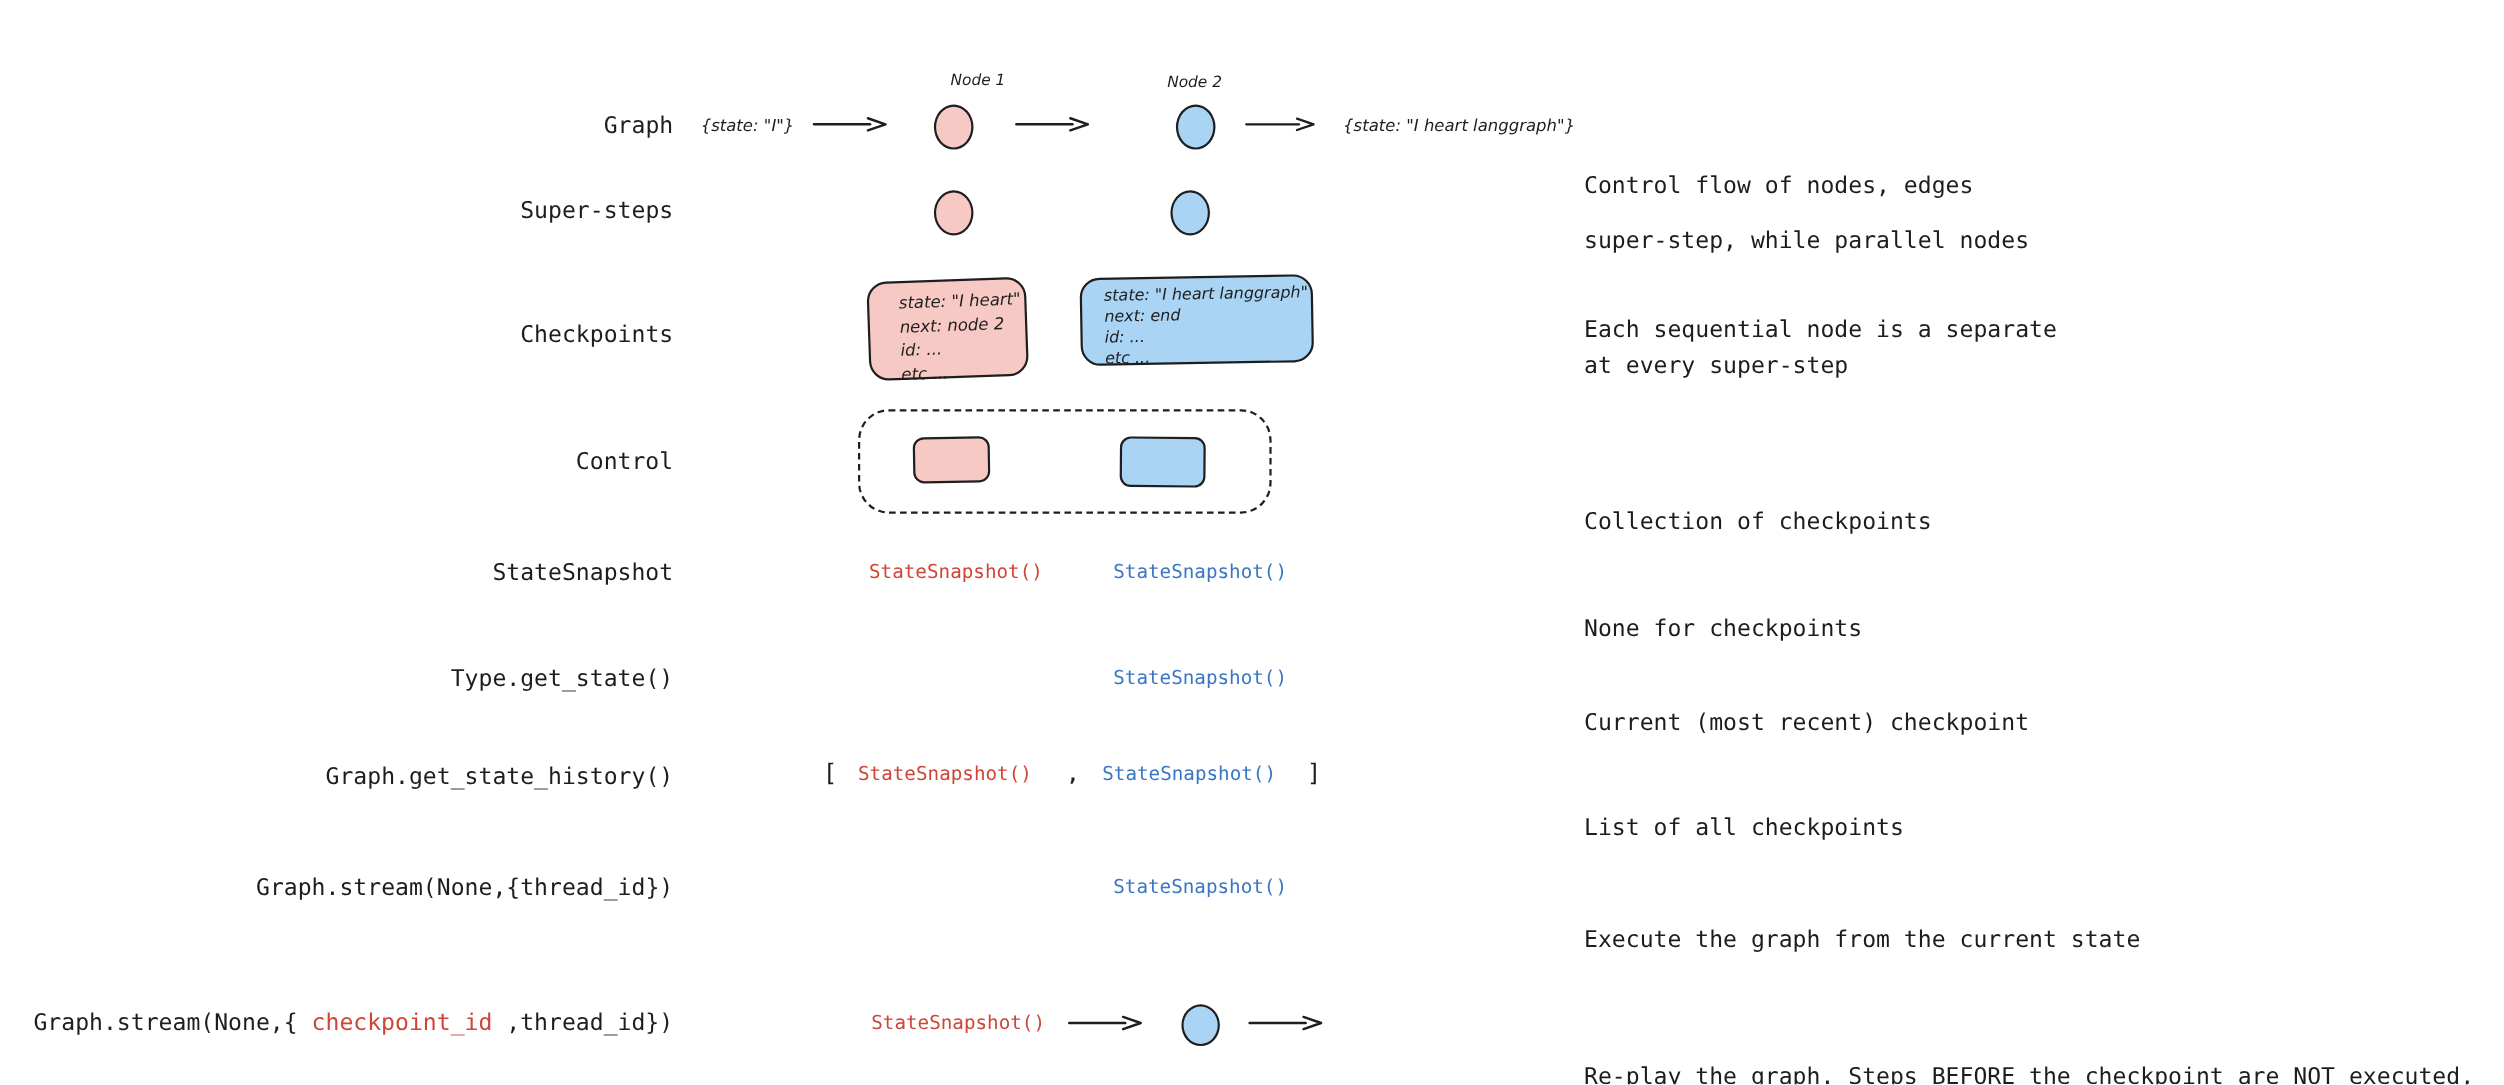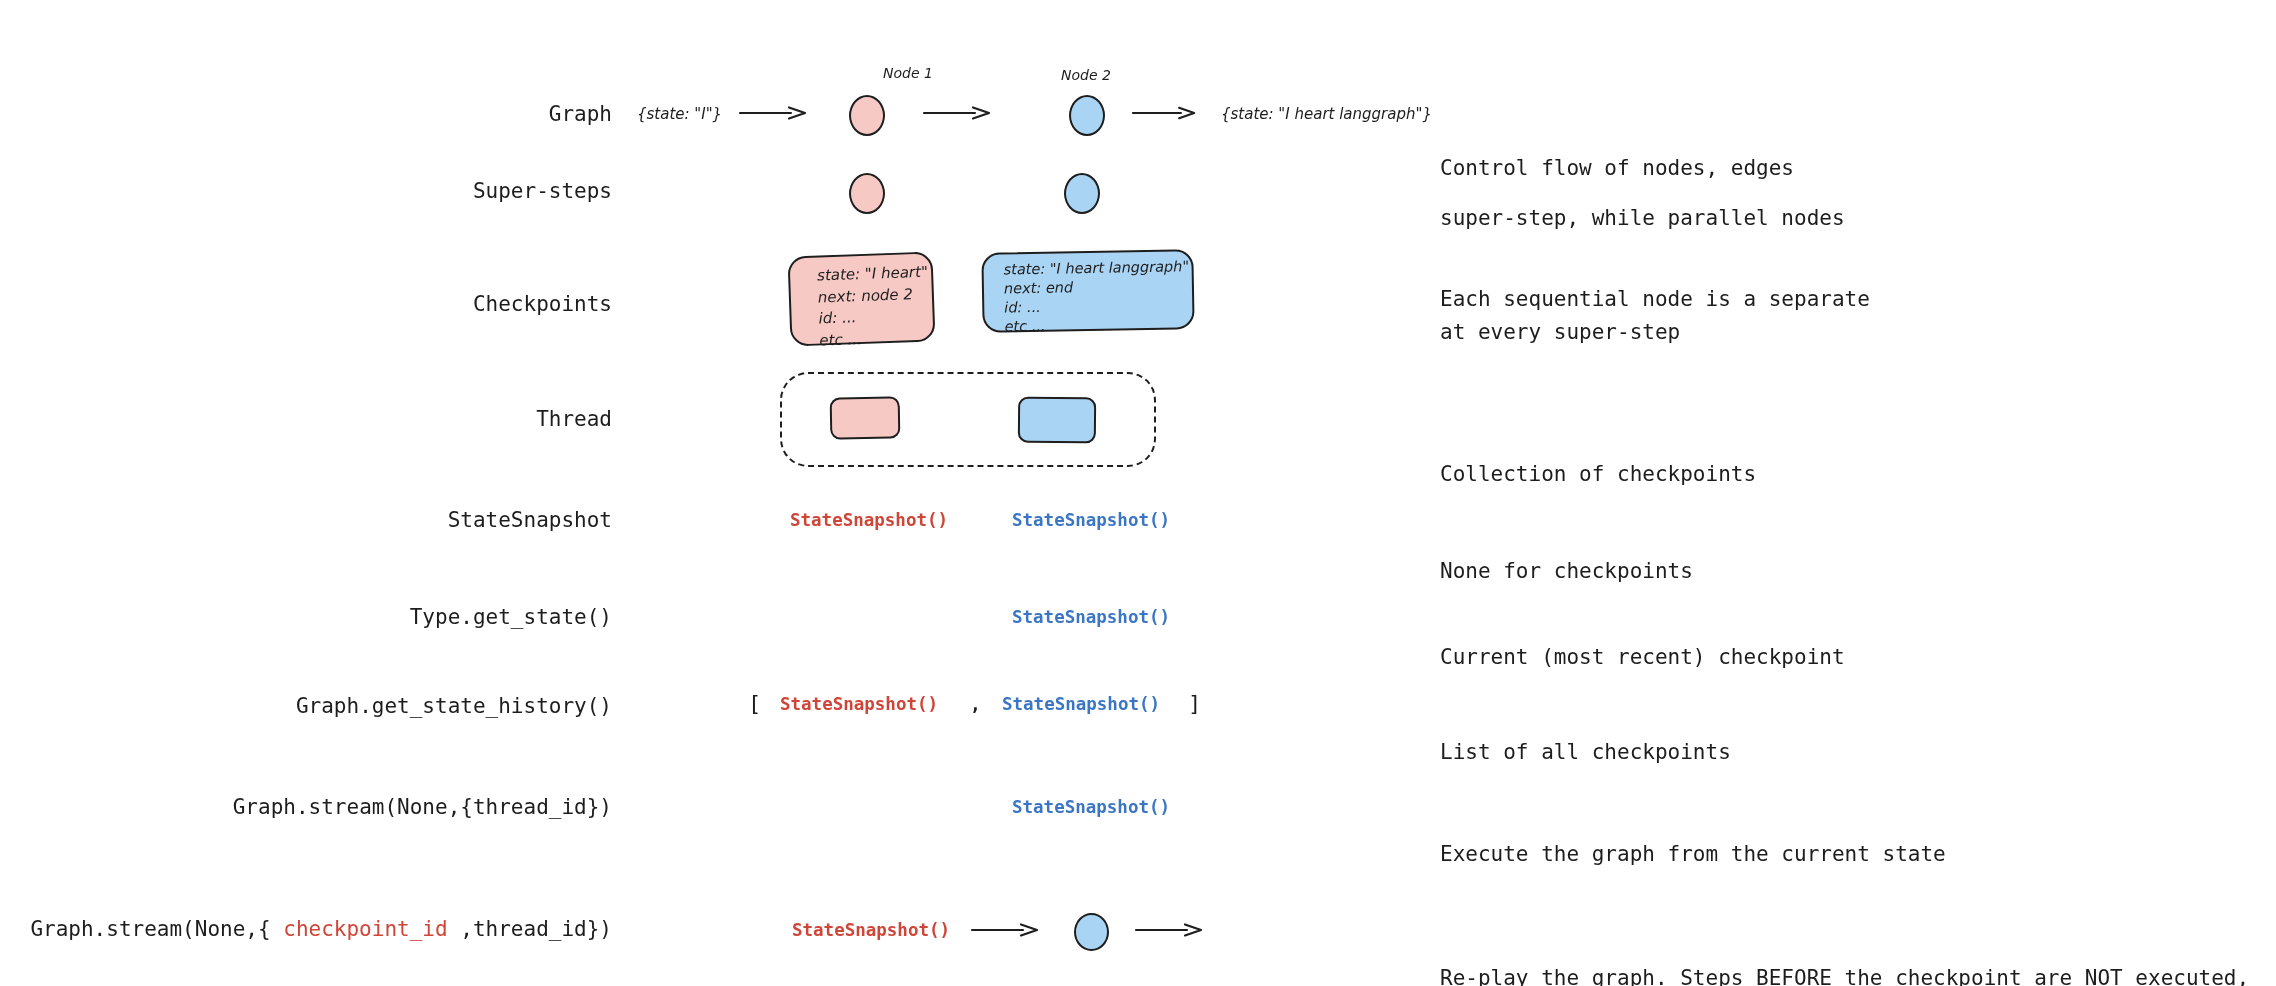--- a/index.html
+++ b/index.html
@@ -81,21 +81,21 @@
   .mini-rect{
     position:absolute;
     border:2.5px solid #1e1e1e;
     border-radius:10px;
     box-sizing:border-box;
   }
   
   .token{
     position:absolute;
     font-size:17.5px;
-    font-weight:700;
+    font-weight:400;
     white-space:pre;
   }
   .token-red{color:#cf4537;}
   .token-blue{color:#3b76c5;}
   .bracket{
     position:absolute;
     font-size:22px;
     color:#1d1d1d;
   }
   .comma{
@@ -108,21 +108,21 @@
   .arrow svg{display:block;}
 </style>
 </head>
 <body>
 
 <div class="stage">
 
   <div class="label" style="top:101px">Graph</div>
   <div class="label" style="top:178px">Super-steps</div>
   <div class="label" style="top:291px">Checkpoints</div>
-  <div class="label" style="top:406px">Thread</div>
+  <div class="label" style="top:406px">Control</div>
   <div class="label" style="top:507px">StateSnapshot</div>
   <div class="label" style="top:604px">Type.get_state()</div>
   <div class="label" style="top:693px">Graph.get_state_history()</div>
   <div class="label" style="top:794px">Graph.stream(None,{thread_id})</div>
   <div class="label" style="top:916px"><span>Graph.stream(None,{ </span><span class="red-part">checkpoint_id</span><span> ,thread_id})</span></div>
 
   <div class="desc" style="top:101px">
     <div>Control flow of nodes, edges</div>
   </div>
   <div class="desc" style="top:151px">
@@ -154,21 +154,21 @@
 
   <div class="hand" style="left:637px;top:105px">{state: "I"}</div>
 
   <div class="arrow" style="left:738px;top:104px">
     <svg width="70" height="18" viewBox="0 0 70 18" fill="none" stroke="#1e1e1e" stroke-width="2.2" stroke-linecap="round" stroke-linejoin="round">
         <path d="M2 9 L53 9"></path>
         <path d="M51 3.5 L67 9 L51 14.5"></path>
       </svg>
   </div>
 
-  <div class="node-label" style="left:877px;top:65px">Node 1</div>
+  <div class="node-label" style="left:858px;top:65px">Node 1</div>
   <div class="ellipse pink-fill" style="left:849px;top:95px;width:32px;height:37px"></div>
 
   <div class="arrow" style="left:922px;top:104px">
     <svg width="70" height="18" viewBox="0 0 70 18" fill="none" stroke="#1e1e1e" stroke-width="2.2" stroke-linecap="round" stroke-linejoin="round">
         <path d="M2 9 L53 9"></path>
         <path d="M51 3.5 L67 9 L51 14.5"></path>
       </svg>
   </div>
 
   <div class="node-label" style="left:1055px;top:67px">Node 2</div>

